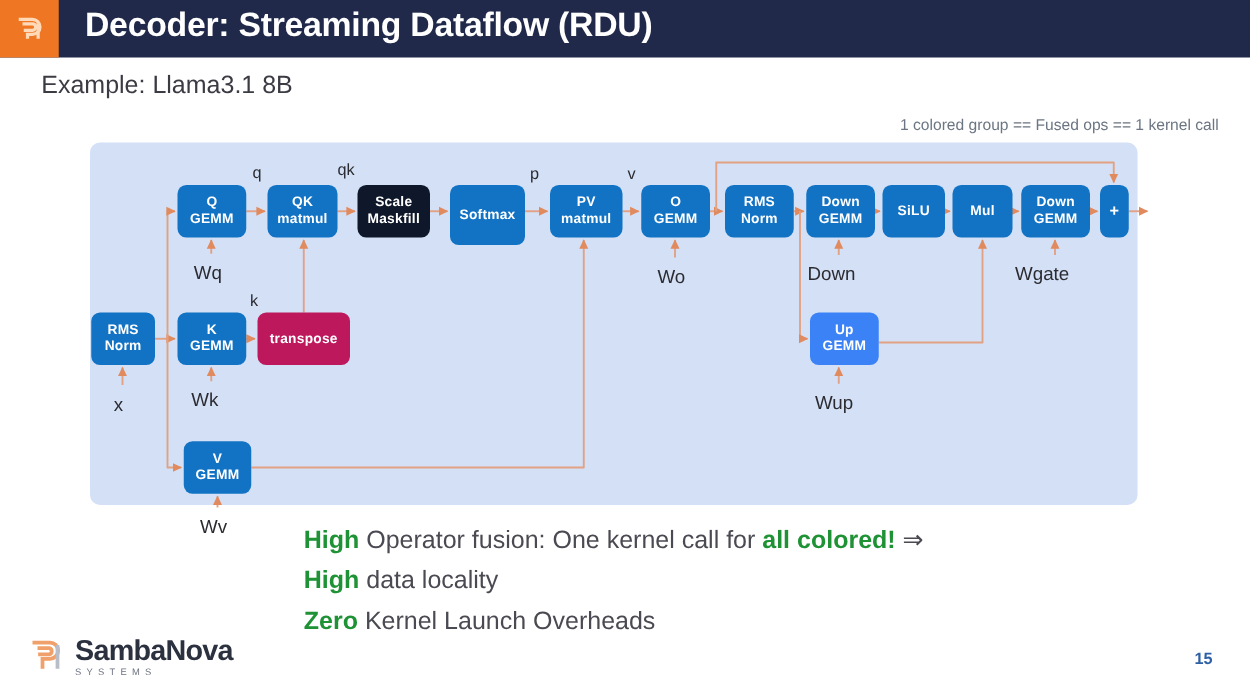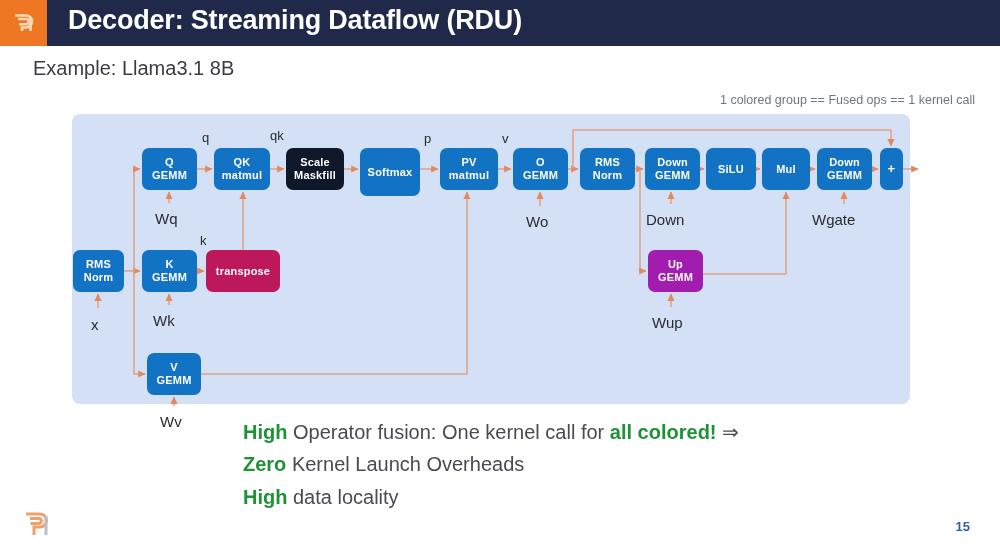--- a/index.html
+++ b/index.html
@@ -243,21 +243,21 @@
       <div class="node" style="left: 762px; top: 148px; width: 48px; height: 42px; background: rgb(18, 115, 196);">
         <span>Mul</span>
       </div>
       <div class="node" style="left: 817px; top: 148px; width: 55px; height: 42px; background: rgb(18, 115, 196);">
         <span>Down</span>
         <span class="l2">GEMM</span>
       </div>
       <div class="node plus" style="left: 880px; top: 148px; width: 23px; height: 42px; background: rgb(18, 115, 196);">
         <span>+</span>
       </div>
-      <div class="node" style="left: 648px; top: 250px; width: 55px; height: 42px; background: #a21caf;">
+      <div class="node" style="left: 648px; top: 250px; width: 55px; height: 42px; background: #3b82f6;">
         <span>Up</span>
         <span class="l2">GEMM</span>
       </div>
     </div>
 
   <div id="labels">
       <div class="elabel" style="left: 202px; top: 130px;">q</div>
       <div class="elabel" style="left: 270px; top: 128px;">qk</div>
       <div class="elabel" style="left: 200px; top: 233px;">k</div>
       <div class="elabel" style="left: 424px; top: 131px;">p</div>
@@ -270,29 +270,33 @@
       <div class="wlabel" style="left: 646px; top: 211px;">Down</div>
       <div class="wlabel" style="left: 812px; top: 211px;">Wgate</div>
       <div class="wlabel" style="left: 652px; top: 314px;">Wup</div>
     </div>
 
   <div class="bullets">
     <div>
       <span class="kw">High</span><span> Operator fusion: One kernel call for </span><span class="bold-green">all colored!</span><span class="arrow"> ⇒</span>
     </div>
     <div>
+      <span class="kw">High</span><span> data locality</span>
+    </div>
+    <div>
       <span class="kw">Zero</span><span> Kernel Launch Overheads</span>
-    </div>
-    <div>
-      <span class="kw">High</span><span> data locality</span>
     </div>
   </div>
 
   <div class="footer-logo">
     <svg width="32" height="34" viewBox="0 0 32 34">
       <path d="M4 6 h14 a6.5 6.5 0 0 1 0 13 h-6 v8" fill="none" stroke="#f0a06a" stroke-width="3"></path>
       <path d="M8 10.5 h9.5 a2.6 2.6 0 0 1 0 5 h-9" fill="none" stroke="#f0a06a" stroke-width="3"></path>
       <path d="M24 8 v19" fill="none" stroke="#b9bdc8" stroke-width="3"></path>
     </svg>
+    <div class="footer-logo-text">
+      <span class="fl-name">SambaNova</span>
+      <span class="fl-sub">SYSTEMS</span>
+    </div>
   </div>
   <div class="pagenum">15</div>
 
 </div>
 
 </body></html>

